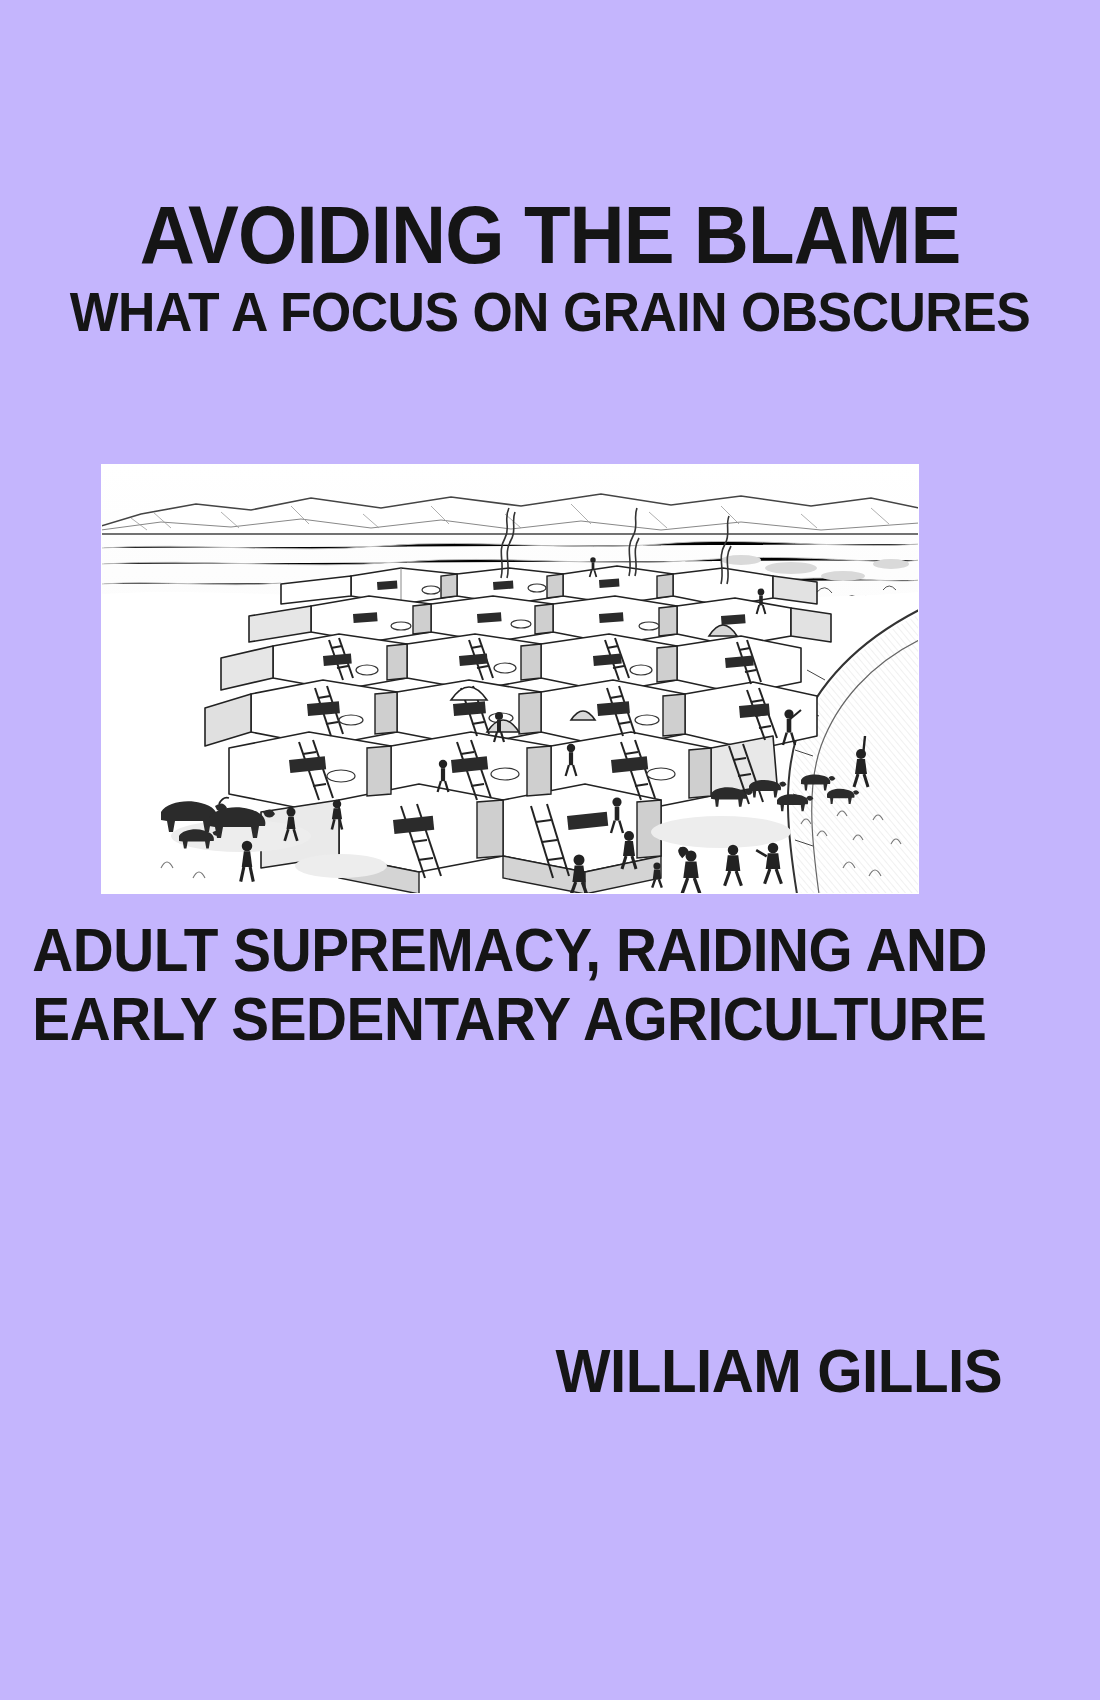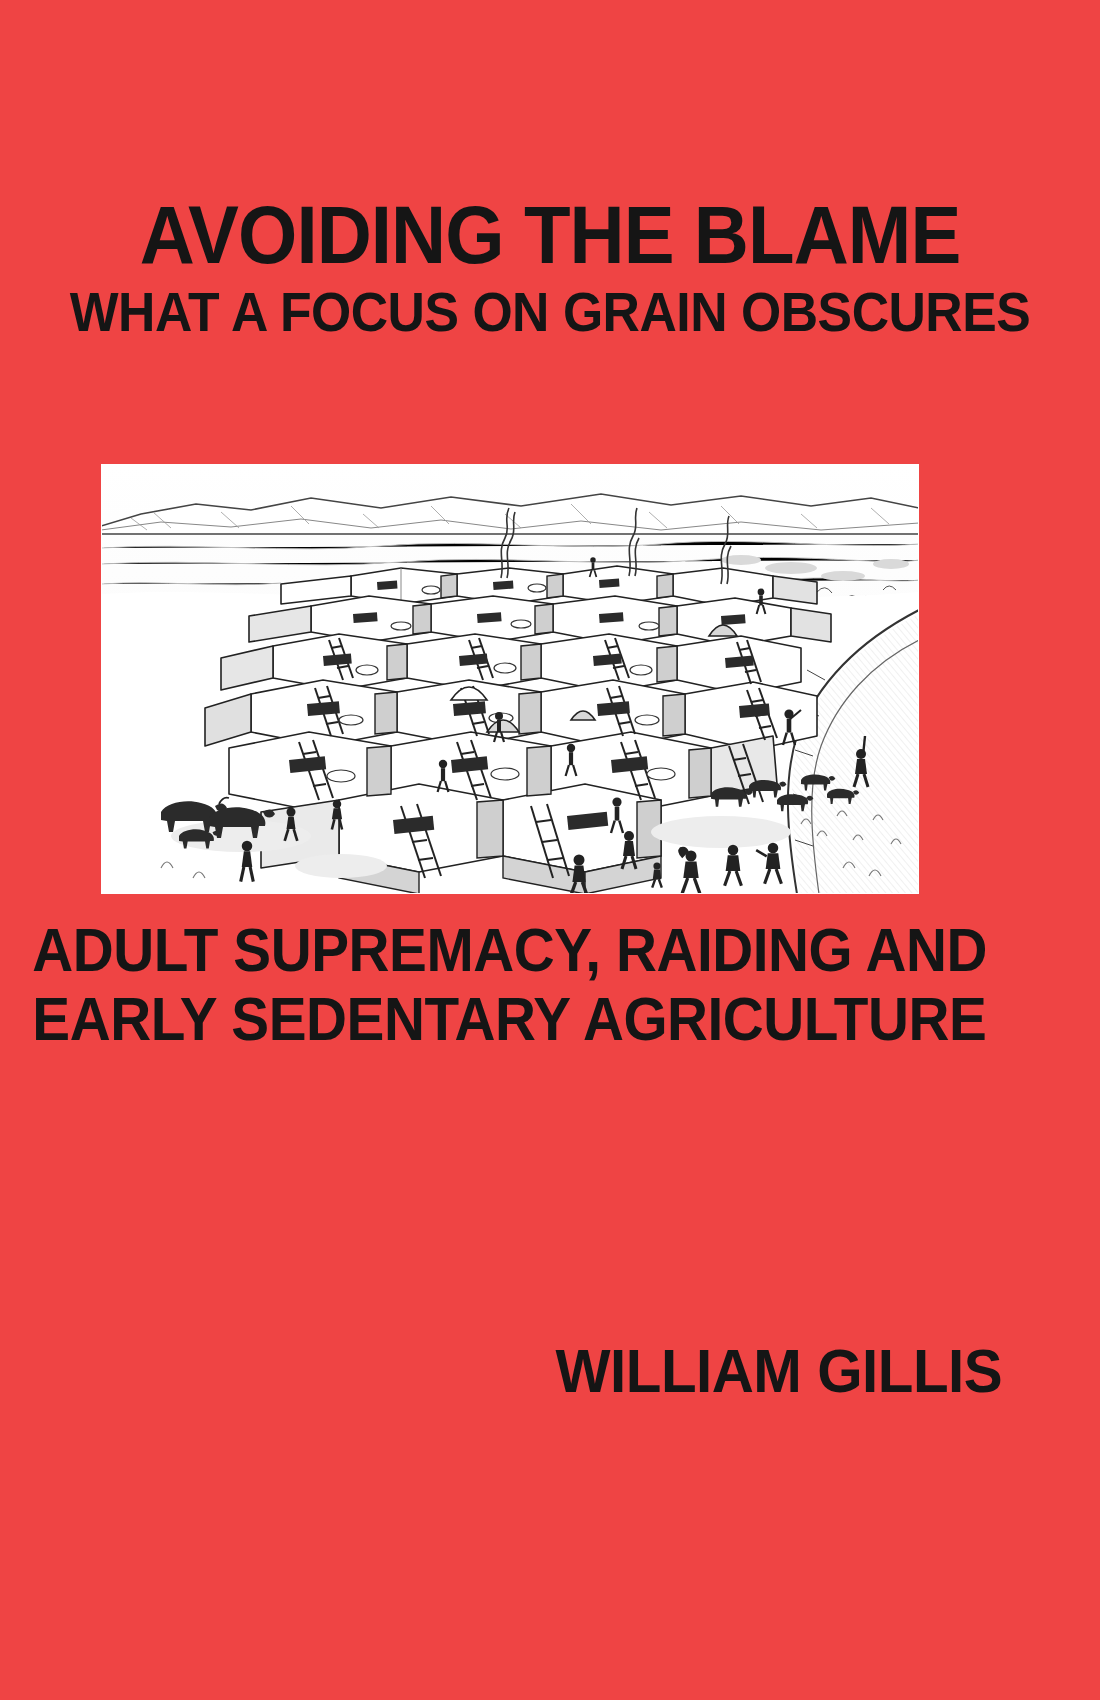--- a/index.html
+++ b/index.html
@@ -12,21 +12,21 @@
     height: 1700px;
     font-family: "Liberation Sans", sans-serif;
     color: #1a1a1a;
     position: relative;
     overflow: hidden;
   }
 
   .cover {
     position: absolute;
     inset: 0;
-    background: #ef4444;
+    background: #c4b5fd;
     display: block;
     padding-left: 14px;
   }
 
   
   .title-block {
     position: absolute;
     top: 196px;
     left: 0;
     width: 1100px;

